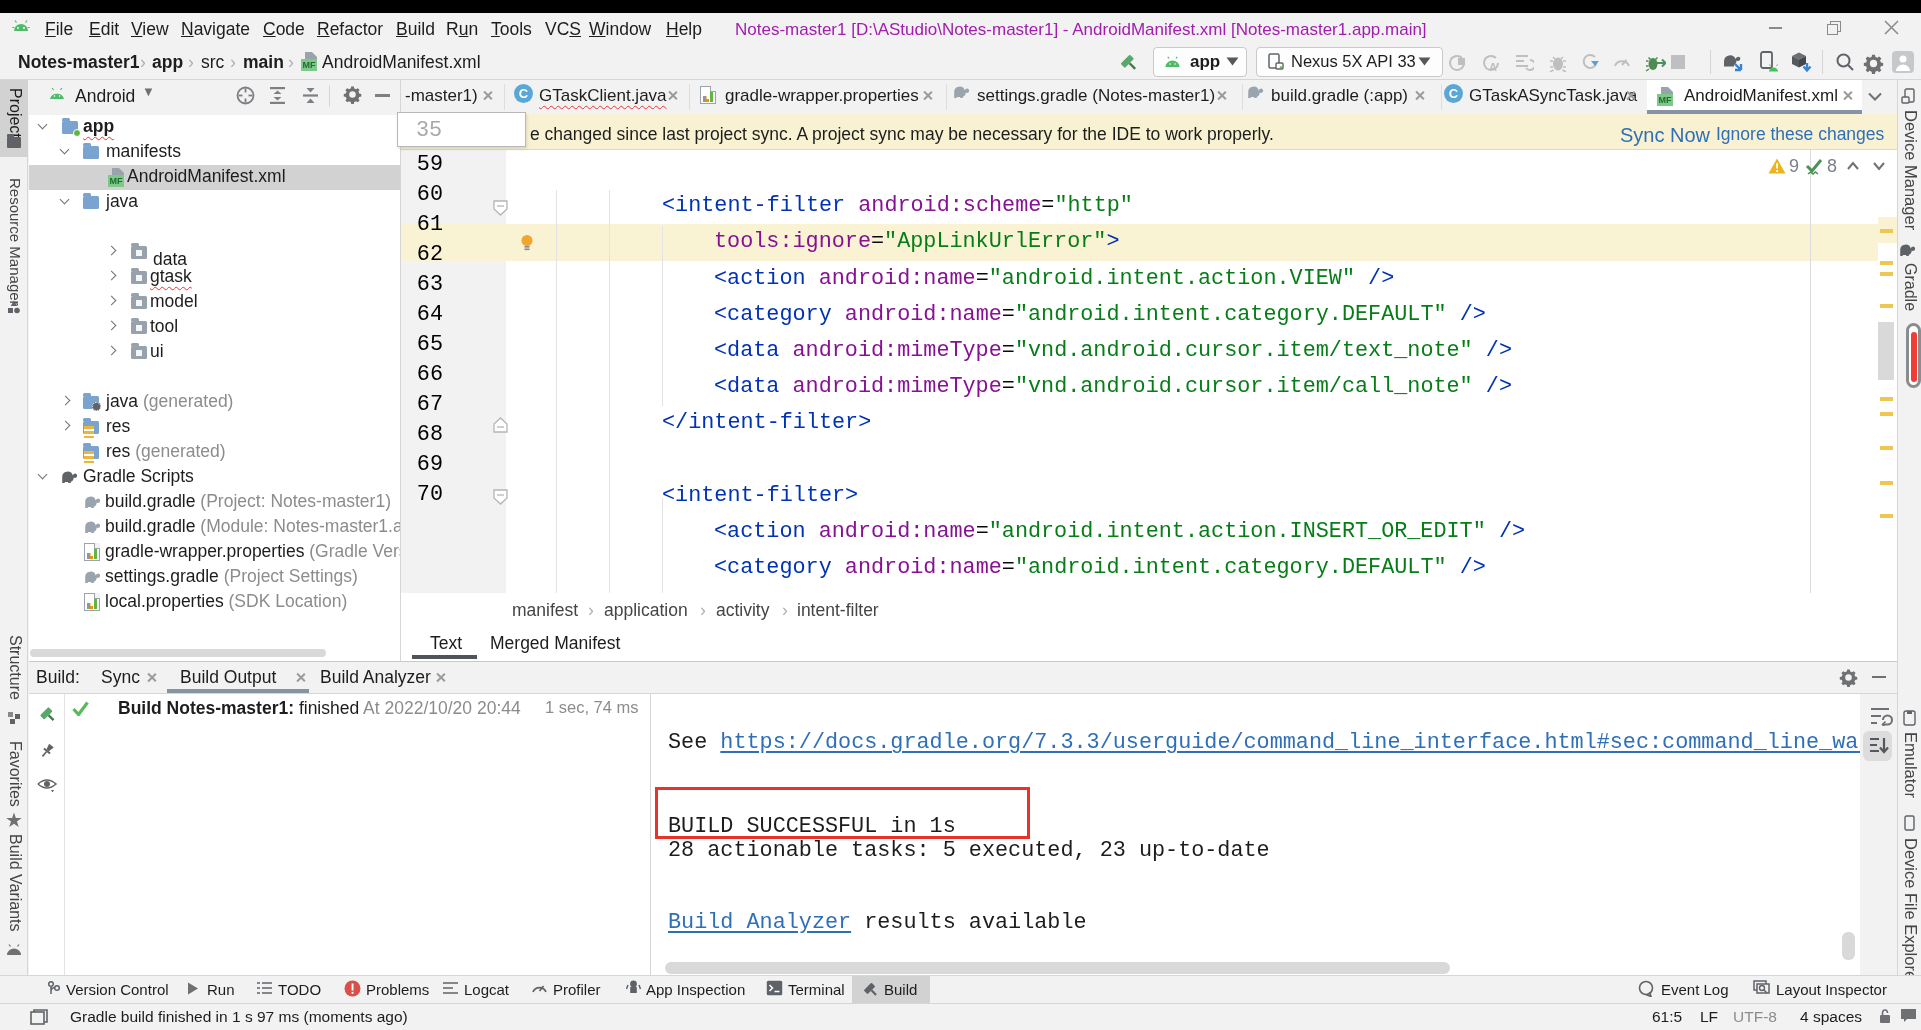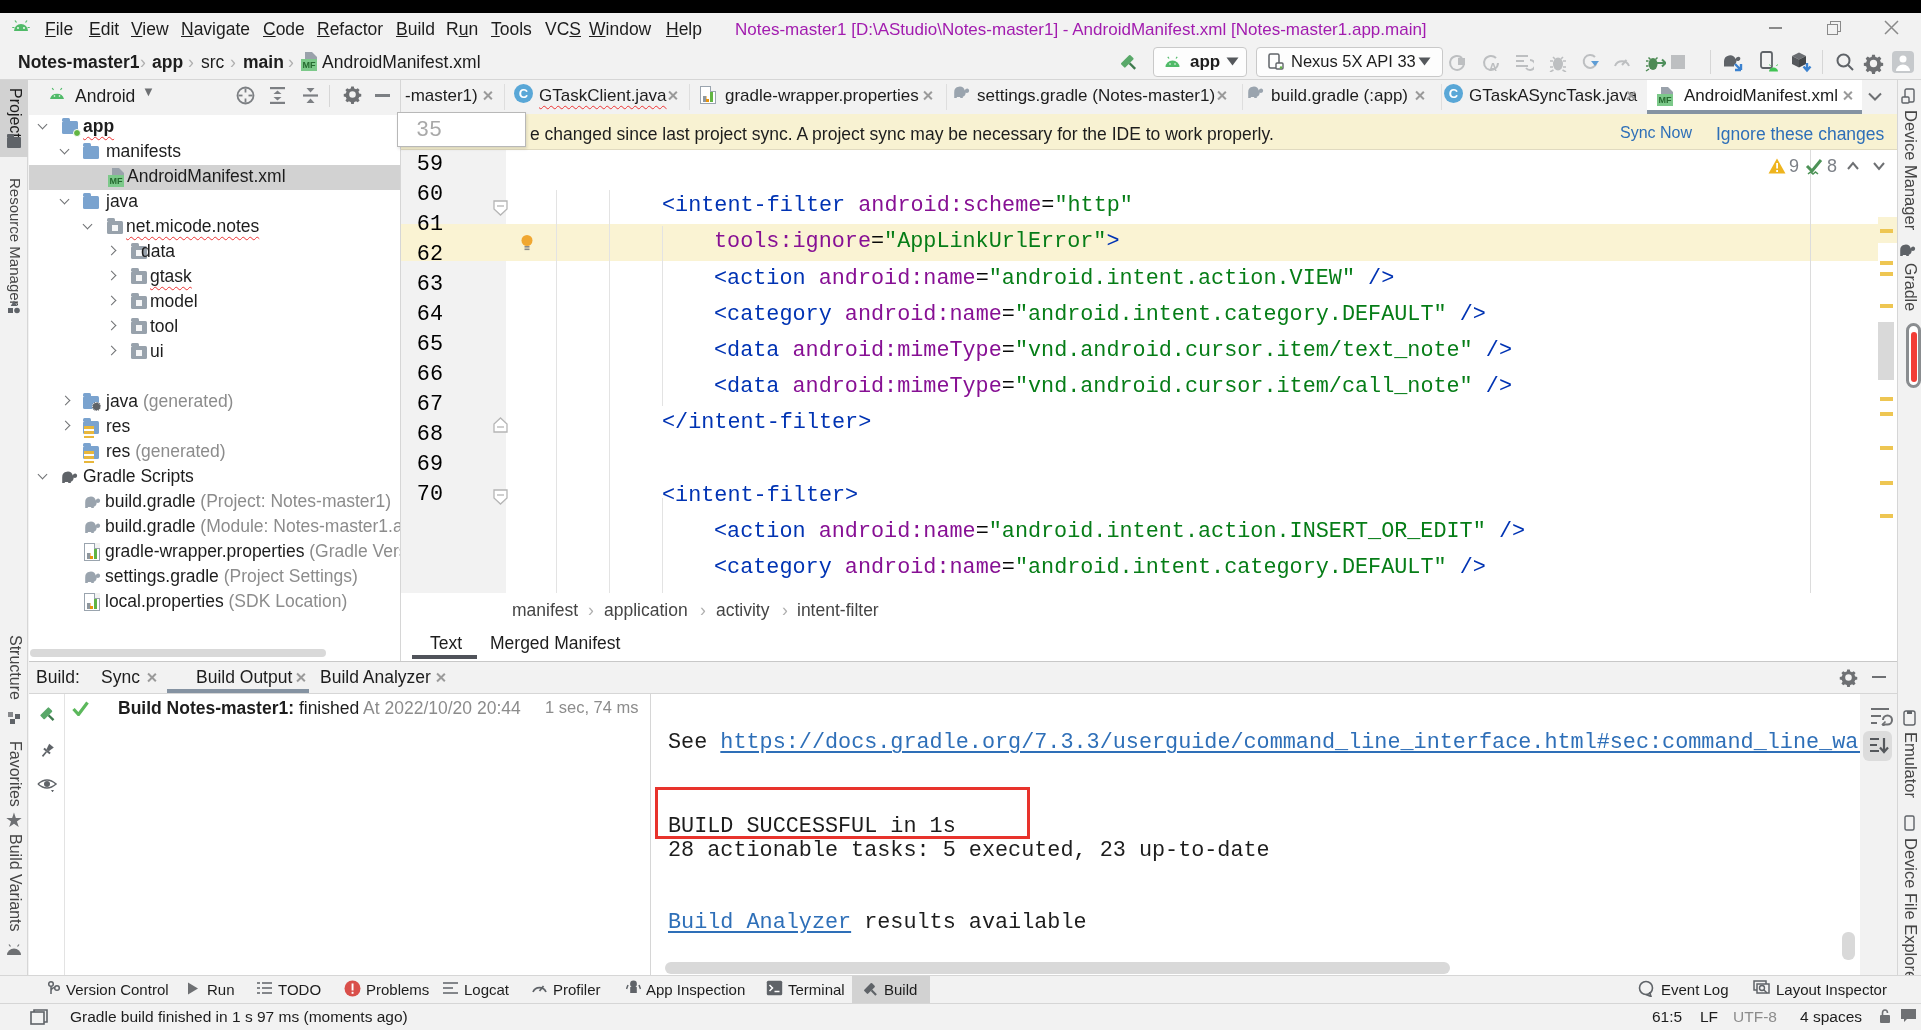--- a/index.html
+++ b/index.html
@@ -357,29 +357,24 @@
       <span class="chev cd" style="left:30px;"></span>
       <span class="fold fblue" style="left:54px;"></span>
       <span class="tx" style="left:77px;">manifests</span>
     </div>
 <div class="trow sel" style="top:50px;"><span class="mficon" style="left:79px;top:3px;"></span><span class="tx" style="left:98px;">AndroidManifest.xml</span></div>
 <div class="trow" style="top:75px;">
       <span class="chev cd" style="left:30px;"></span>
       <span class="fold fblue" style="left:54px;"></span>
       <span class="tx" style="left:77px;">java</span>
     </div>
-<div class="trow" style="top:100px;">
-      <span class="chev cd" style="left:53px;"></span>
-      <span class="fold fgray" style="left:78px;"></span>
-      <span class="tx wavy" style="left:97px;">net.micode.notes</span>
-    </div>
 <div class="trow" style="top:125px;">
       <span class="chev cr" style="left:76px;"></span>
       <span class="fold fgray" style="left:102px;"></span>
-      <span class="tx" style="left:112px;">data</span>
+      <span class="tx" style="left:124px;margin-top:8px;">data</span>
     </div>
 <div class="trow" style="top:150px;">
       <span class="chev cr" style="left:76px;"></span>
       <span class="fold fgray" style="left:102px;"></span>
       <span class="tx wavy" style="left:121px;">gtask</span>
     </div>
 <div class="trow" style="top:175px;">
       <span class="chev cr" style="left:76px;"></span>
       <span class="fold fgray" style="left:102px;"></span>
       <span class="tx" style="left:121px;">model</span>
@@ -498,21 +493,21 @@
 <span class="tabx abs" style="left:1441px;top:10px;"></span>
 <span class="abs" style="left:1466px;top:11px;">
       <svg width="16" height="11">
         <path d="M2 2.5 L8 8.5 L14 2.5" fill="none" stroke="#6e7073" stroke-width="2"></path>
       </svg>
     </span>
 </div>
 
 <div class="abs" style="left:401px;top:114px;width:1496px;height:36px;background:#f8f2d2;border-bottom:1px solid #e0dac0;"></div>
 <div class="abs" style="left:530px;top:124px;font-size:17.5px;color:#1d1d1d;">e changed since last project sync. A project sync may be necessary for the IDE to work properly.</div>
-<div class="abs" style="left:1620px;top:124px;font-size:16px;color:#2e6fb8;">Sync Now</div>
+<div class="abs" style="left:1620px;top:124px;font-size:20px;color:#2e6fb8;">Sync Now</div>
 <div class="abs" style="left:1716px;top:124px;font-size:17.5px;color:#2e6fb8;">Ignore these changes</div>
 
 <div class="abs" id="editor" style="left:401px;top:150px;width:1477px;height:443px;background:#fff;overflow:hidden;">
 <div class="abs" style="left:0;top:0;width:105px;height:443px;background:#f2f2f2;"></div>
 <div class="abs" style="left:0;top:74px;width:1477px;height:37px;background:#faf3d3;"></div>
 <div class="abs" style="left:155px;top:40px;width:1px;height:403px;background:#e3e3e3;"></div>
 <div class="abs" style="left:208px;top:40px;width:1px;height:403px;background:#e3e3e3;"></div>
 <div class="abs" style="left:261px;top:76px;width:1px;height:180px;background:#e3e3e3;"></div>
 <div class="abs" style="left:261px;top:348px;width:1px;height:95px;background:#e3e3e3;"></div>
 <div class="abs" style="left:1409px;top:0;width:1px;height:443px;background:#dcdcdc;"></div>
@@ -617,21 +612,21 @@
 <div class="abs" style="left:401px;top:626px;width:1496px;height:35px;background:#fff;"></div>
 <div class="abs" style="left:430px;top:633px;font-size:17.5px;color:#1d1d1d;">Text</div>
 <div class="abs" style="left:490px;top:633px;font-size:17.5px;color:#1d1d1d;">Merged Manifest</div>
 <div class="abs" style="left:412px;top:655px;width:65px;height:4px;background:#50535a;"></div>
 
 <div class="abs" style="left:29px;top:661px;width:1868px;height:314px;background:#fff;border-top:1px solid #c8c8c8;"></div>
 <div class="abs" id="buildheader" style="left:29px;top:662px;width:1868px;height:32px;background:#f2f2f2;border-bottom:1px solid #d6d6d6;font-size:17.5px;">
 <span class="abs" style="left:7px;top:5px;">Build:</span>
 <span class="abs" style="left:72px;top:5px;">Sync</span>
 <span class="tabx abs" style="left:117px;top:10px;"></span>
-<span class="abs" style="left:151px;top:5px;margin-left:16px;">Build Output</span>
+<span class="abs" style="left:151px;top:5px;">Build Output</span>
 <span class="tabx abs" style="left:266px;top:10px;"></span>
 <span class="abs" style="left:138px;top:27px;width:142px;height:4px;background:#8593a2;"></span>
 <span class="abs" style="left:291px;top:5px;">Build Analyzer</span>
 <span class="tabx abs" style="left:406px;top:10px;"></span>
 <span class="abs" style="left:1810px;top:6px;width:19px;height:19px;">
       <svg width="19" height="19" viewBox="0 0 19 19">
         <path fill="#6e7073" d="M9.5 6.2 a3.3 3.3 0 1 0 0 6.6 a3.3 3.3 0 0 0 0 -6.6 z M8.2 1.5 h2.6 l0.4 2.1 a6.3 6.3 0 0 1 1.8 0.75 l1.75 -1.2 l1.85 1.85 l-1.2 1.75 a6.3 6.3 0 0 1 0.75 1.8 l2.1 0.4 v2.6 l-2.1 0.4 a6.3 6.3 0 0 1 -0.75 1.8 l1.2 1.75 l-1.85 1.85 l-1.75 -1.2 a6.3 6.3 0 0 1 -1.8 0.75 l-0.4 2.1 h-2.6 l-0.4 -2.1 a6.3 6.3 0 0 1 -1.8 -0.75 l-1.75 1.2 l-1.85 -1.85 l1.2 -1.75 a6.3 6.3 0 0 1 -0.75 -1.8 l-2.1 -0.4 v-2.6 l2.1 -0.4 a6.3 6.3 0 0 1 0.75 -1.8 l-1.2 -1.75 l1.85 -1.85 l1.75 1.2 a6.3 6.3 0 0 1 1.8 -0.75 z"></path>
       </svg>
     </span>
 <span class="abs" style="left:1843px;top:14px;width:14px;height:2px;background:#6e7073;"></span>

